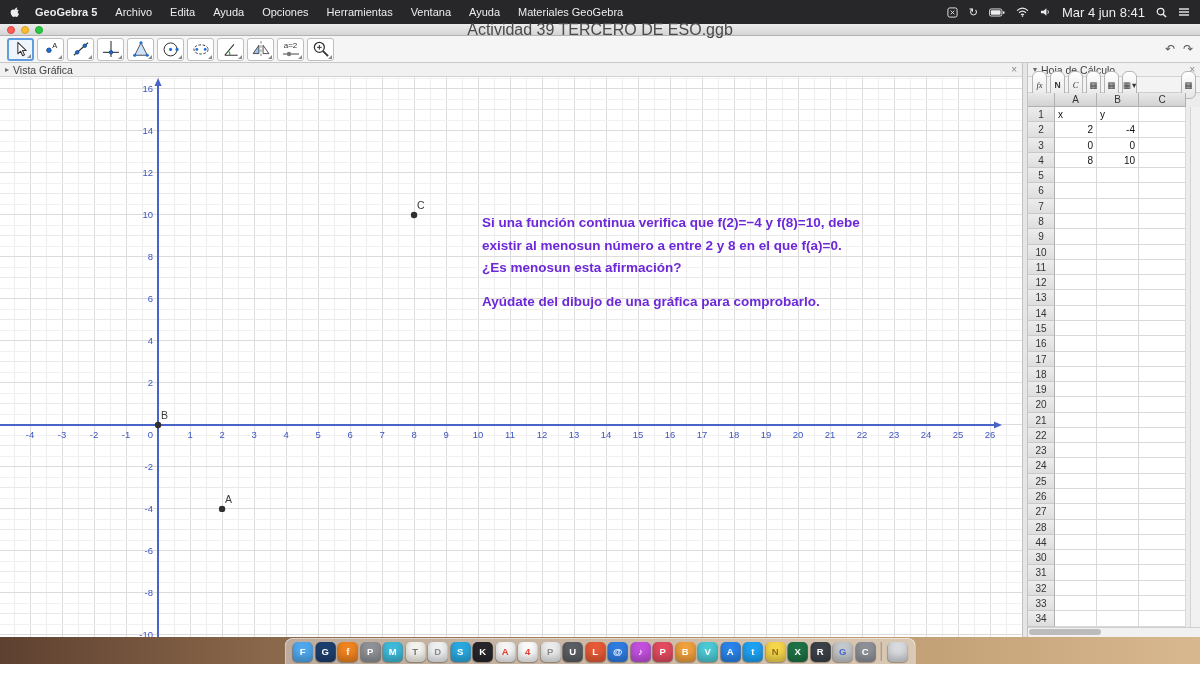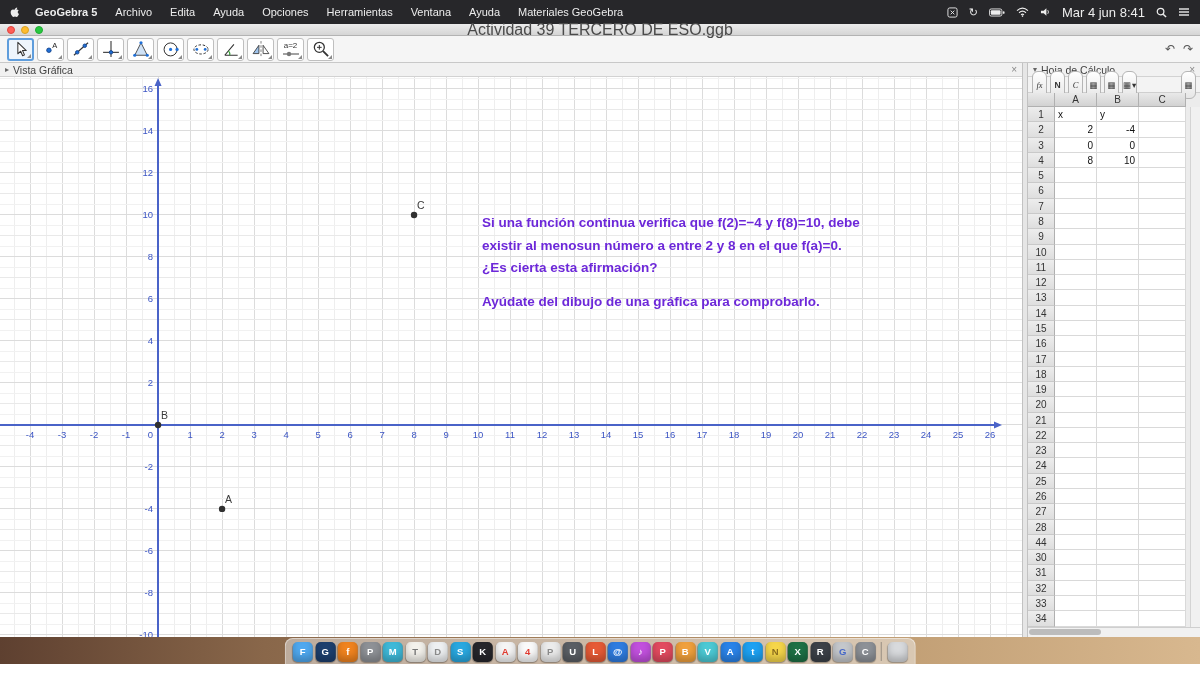--- a/index.html
+++ b/index.html
@@ -401,21 +401,21 @@
             <circle cx="222.06261740763932" cy="431.9160104986876" r="3.2" fill="#303030"></circle>
             <text x="225.06261740763932" y="425.9160104986876" font-size="10.5" fill="#3a3a3a">A</text>
             <circle cx="158.06762680025048" cy="347.92650918635167" r="3.2" fill="#303030"></circle>
             <text x="161.06762680025048" y="341.92650918635167" font-size="10.5" fill="#3a3a3a">B</text>
             <circle cx="414.0475892298059" cy="137.9527559055118" r="3.2" fill="#303030"></circle>
             <text x="417.0475892298059" y="131.9527559055118" font-size="10.5" fill="#3a3a3a">C</text>
           </svg>
         <div class="graph-text" id="graph-text" style="color: #6d28d9;">
             <div>Si una función continua verifica que f(2)=−4 y f(8)=10, debe</div>
             <div>existir al menosun número a entre 2 y 8 en el que f(a)=0.</div>
-            <div>¿Es cierta esta afirmación?</div>
+            <div>¿Es menosun esta afirmación?</div>
             <div class="blank"></div>
             <div>Ayúdate del dibujo de una gráfica para comprobarlo.</div>
           </div>
       </div>
     </div>
 
     <div class="splitter"></div>
 
     <div class="sheet-panel">
       <div class="panel-header">

